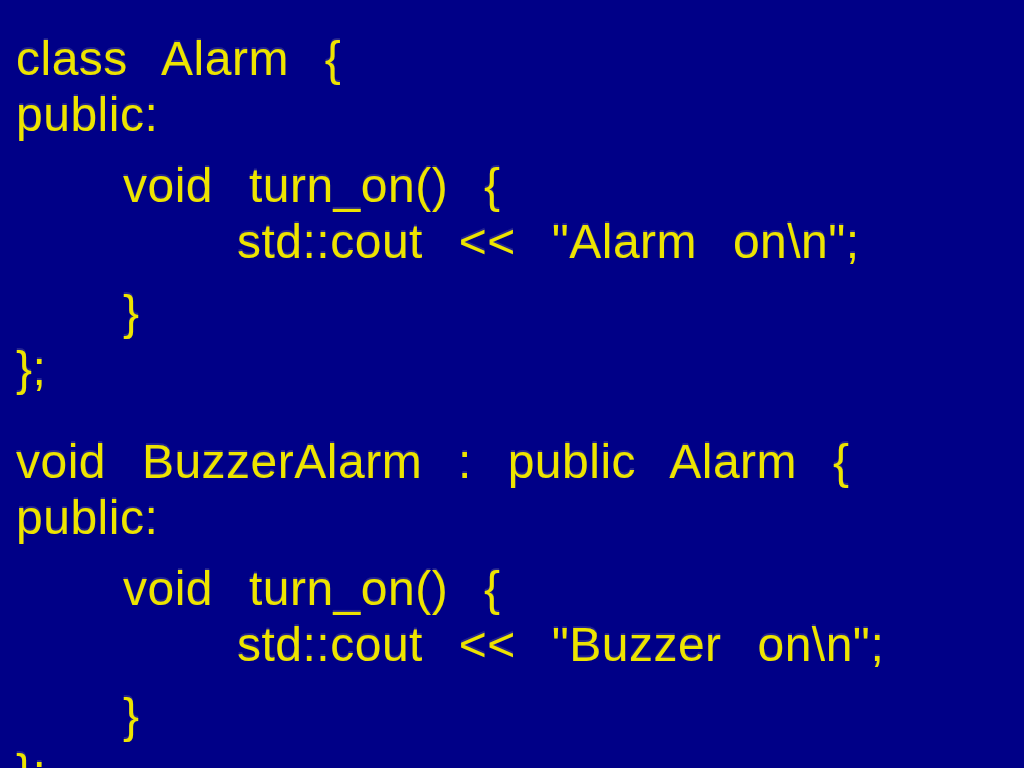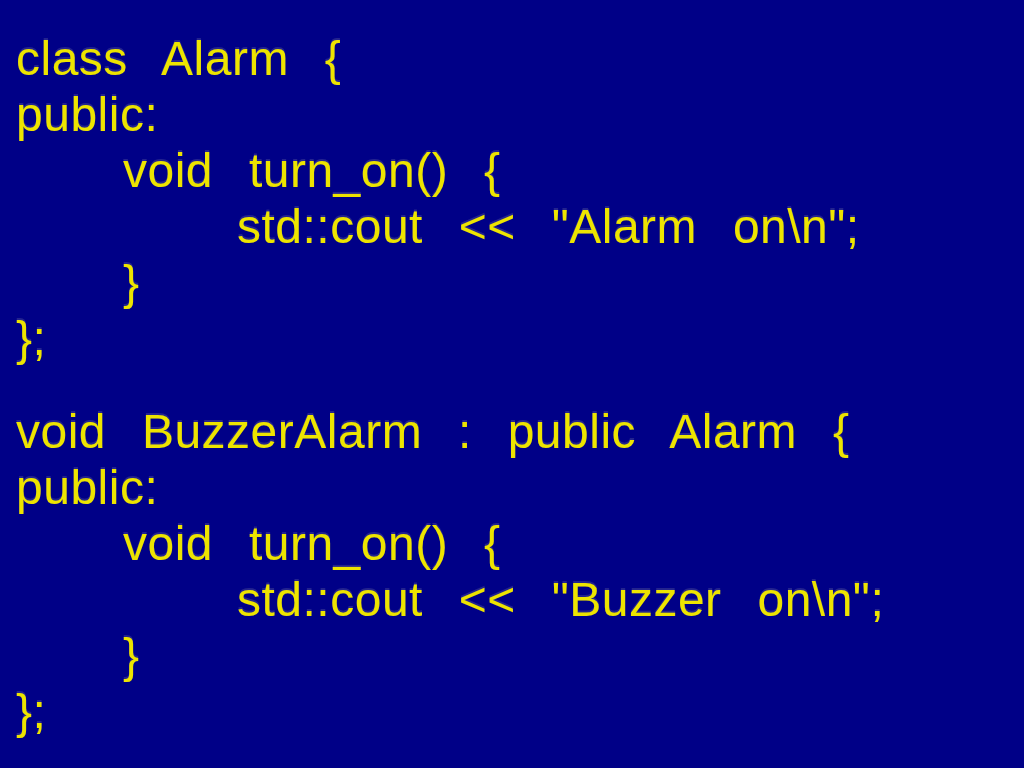--- a/index.html
+++ b/index.html
@@ -31,21 +31,21 @@
     
     text-shadow: 0 -2px 0 rgba(160,160,168,0.22);
   }
   .code-block { }
   .code-block + .code-block { margin-top: 37px; }
   .code-line {
     white-space: pre;
     height: 56px;
   }
   .indent-0 { padding-left: 0; }
-  .indent-1 { padding-left: 107px; }
+  .indent-1 { padding-left: 107px; margin-top: 15px; }
   .indent-2 { padding-left: 221px; }
 </style>
 </head>
 <body>
 
 <div class="slide">
   <div class="code-block">
       <div class="code-line indent-0">class Alarm {</div>
       <div class="code-line indent-0">public:</div>
       <div class="code-line indent-1">void turn_on() {</div>

